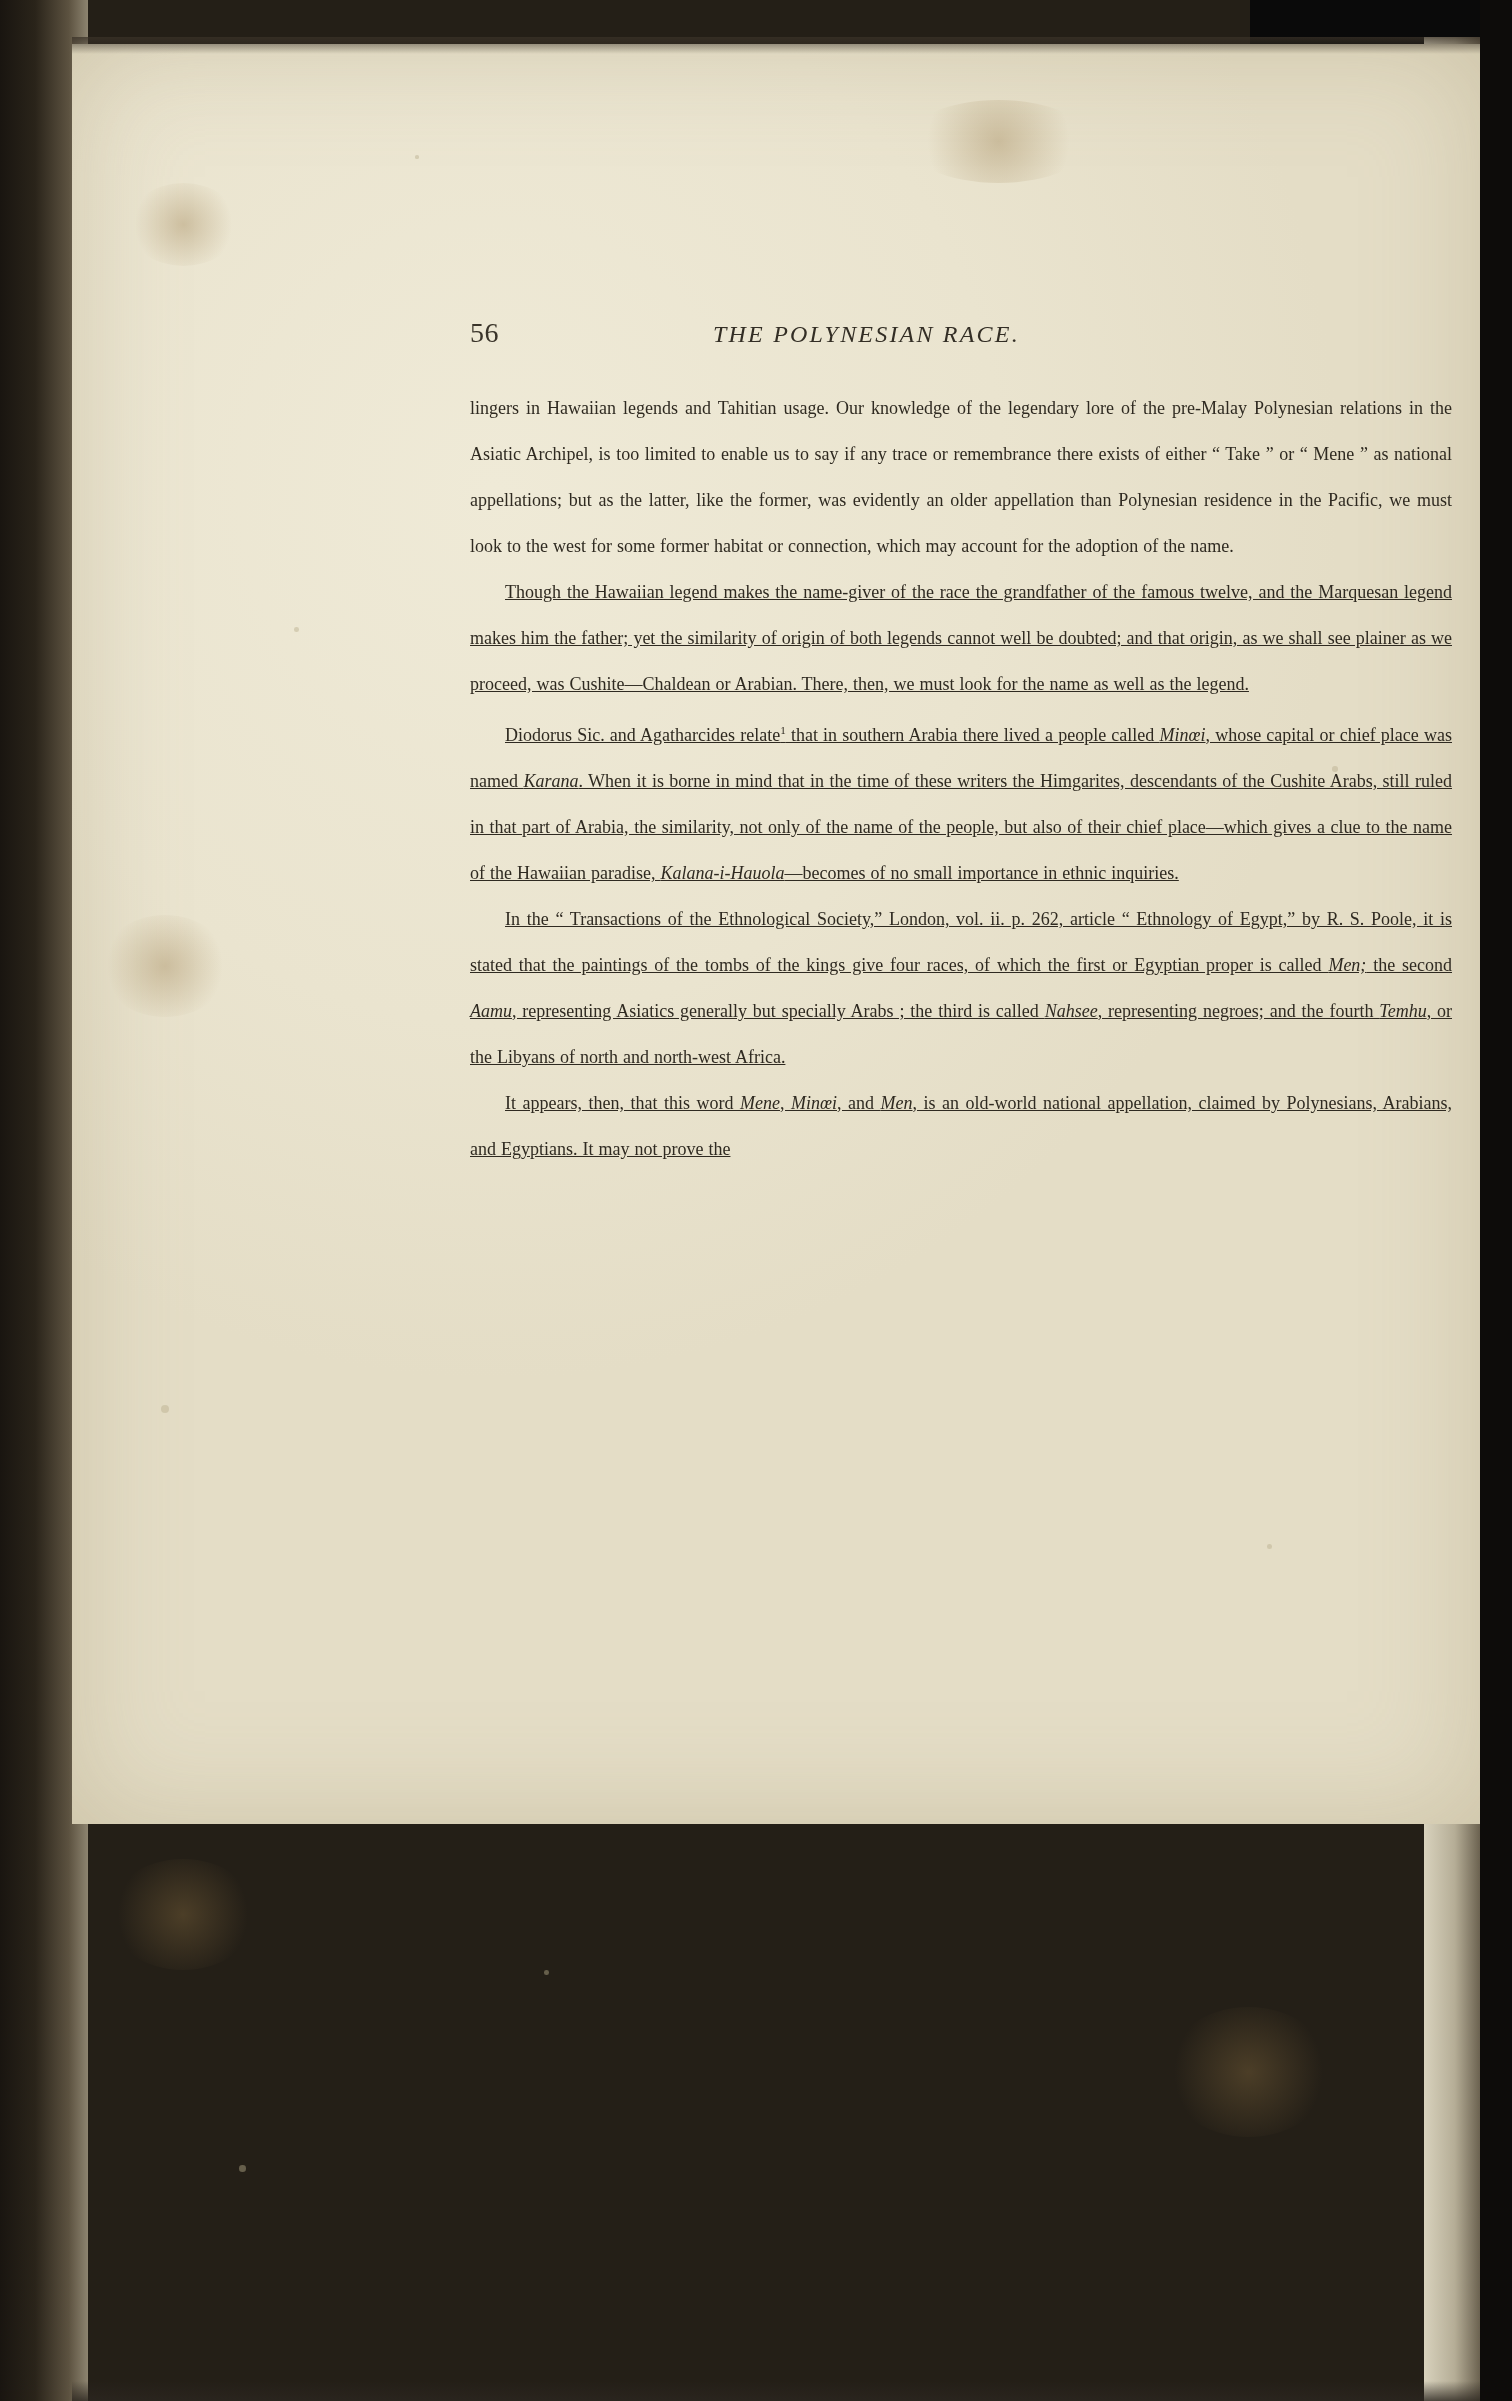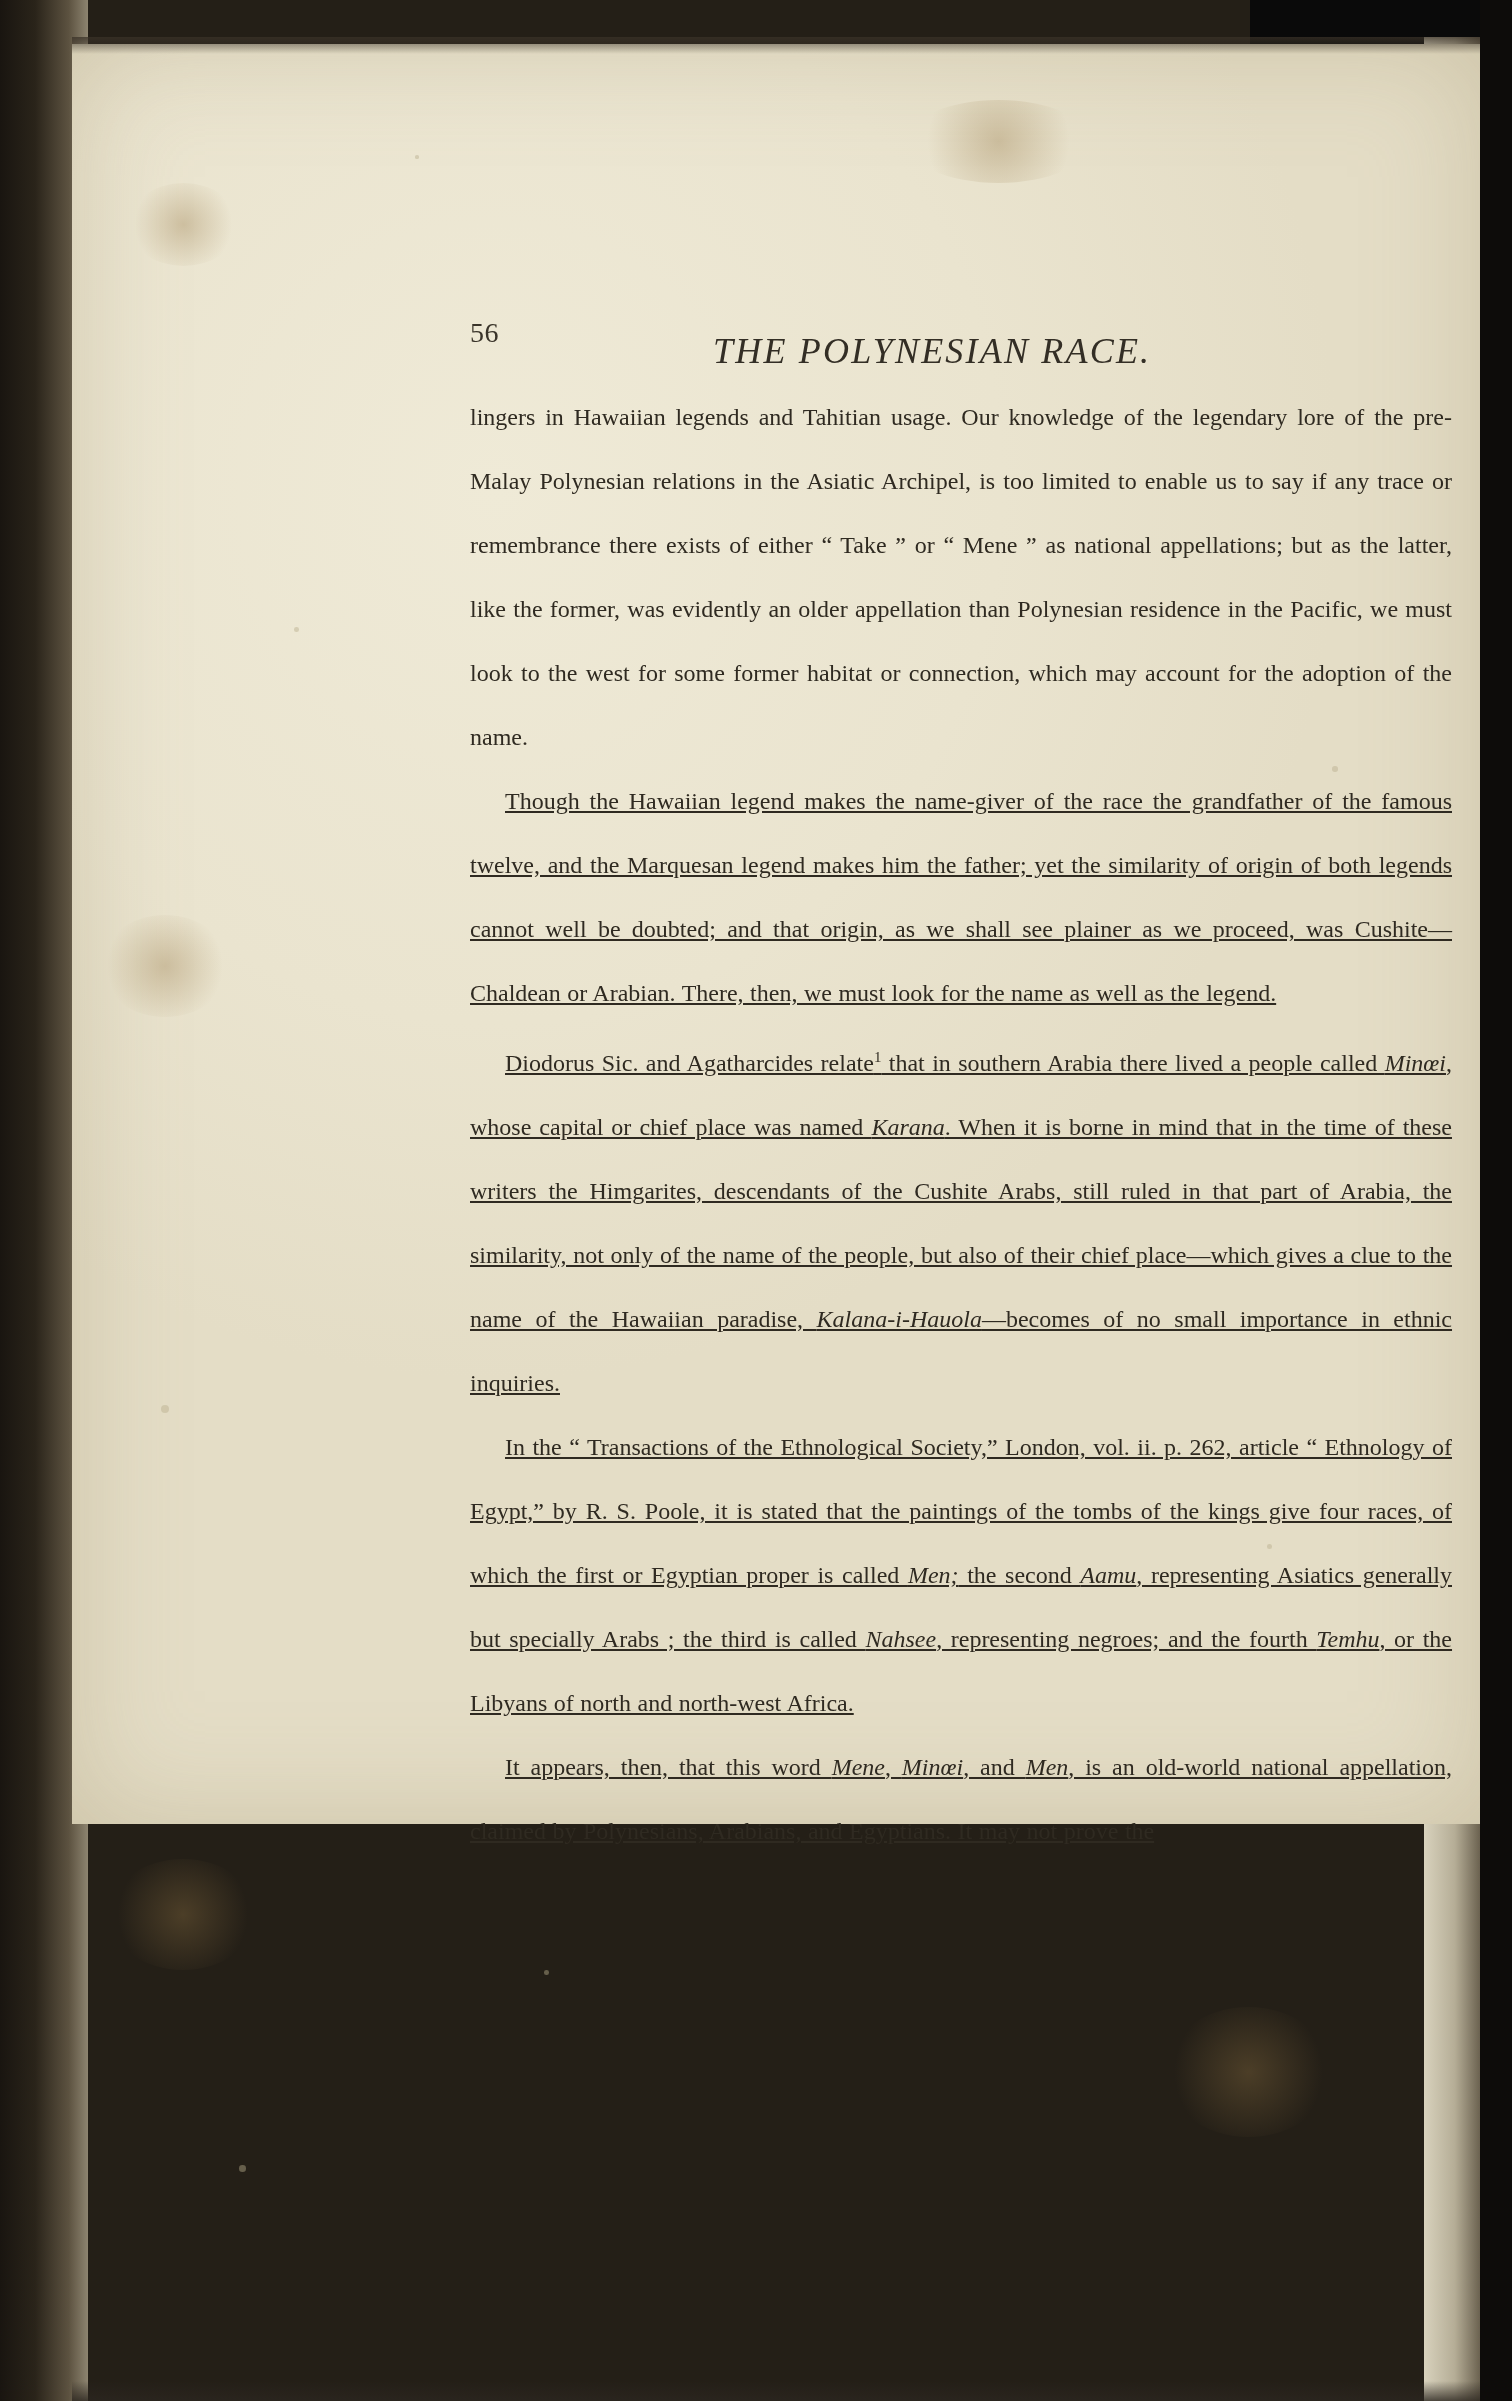--- a/index.html
+++ b/index.html
@@ -123,31 +123,31 @@
     position: absolute;
     left: 0;
     top: 3.7px;
     font-size: 28px;
     color: #3a342a;
     letter-spacing: 0.5px;
   }
   .runtitle {
     position: absolute;
     left: 243px;
-    top: 17px;
+    top: 8px;
     font-style: italic;
-    font-size: 36px;
+    font-size: 24px;
     letter-spacing: 2.2px;
     color: #332e25;
   }
 
   p.para {
     margin: 0;
-    font-size: 24px;
-    line-height: 64px;
+    font-size: 18px;
+    line-height: 46px;
     color: #2f2a21;
     text-align: justify;
     text-indent: 0;
     -webkit-hyphens: none;
     hyphens: none;
     word-spacing: 0.5px;
   }
   p.indent {
     text-indent: 35px;
     text-decoration: underline;

